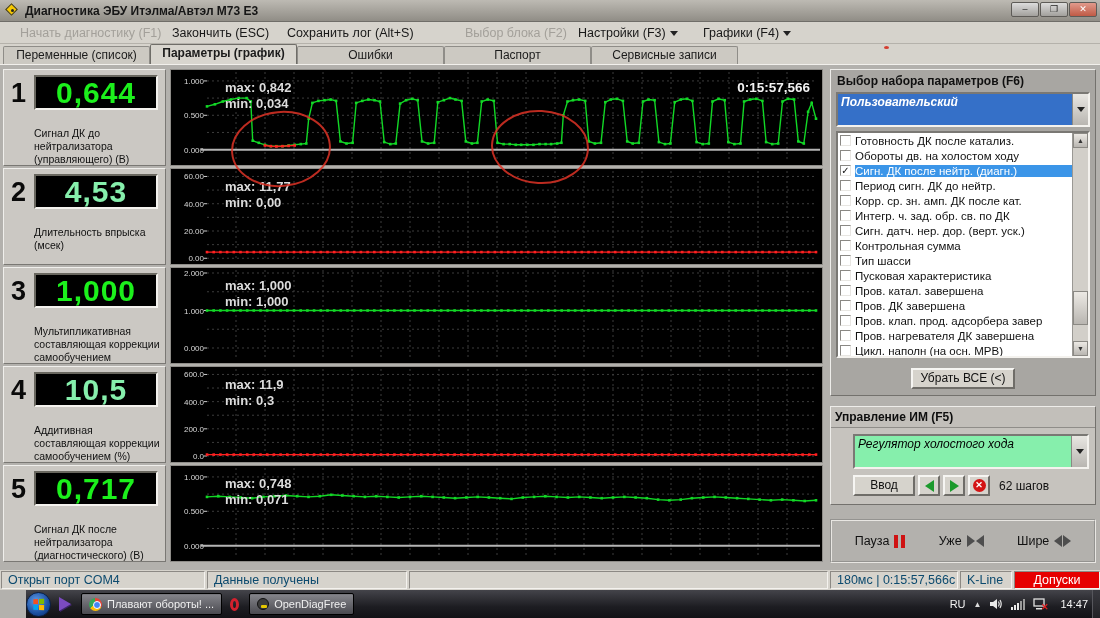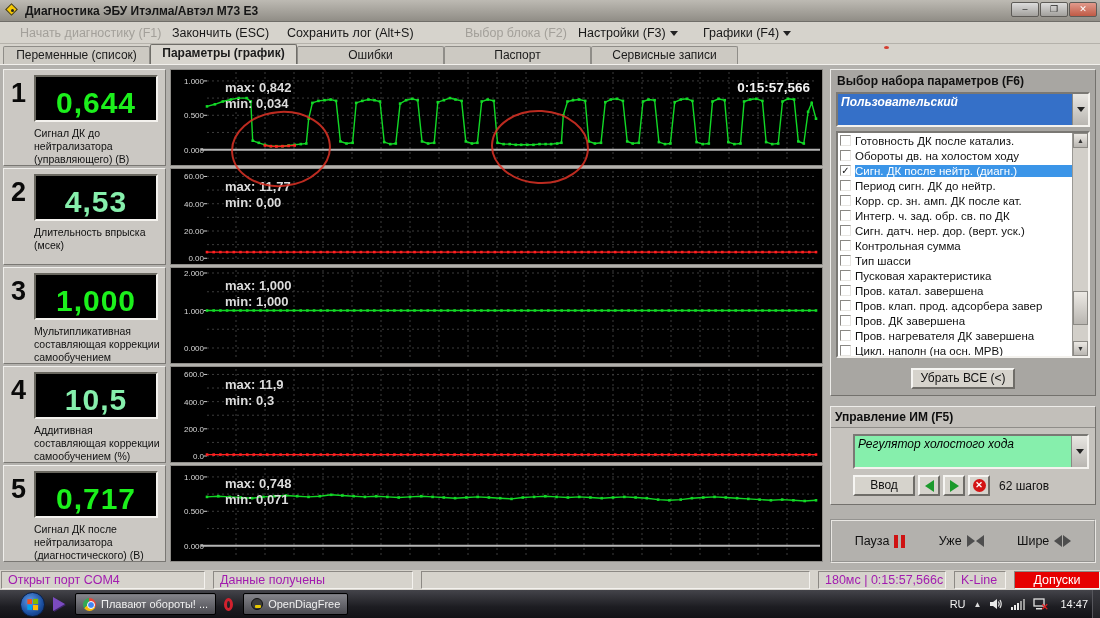--- a/index.html
+++ b/index.html
@@ -27,21 +27,21 @@
   .tabbar { height:20px; background:#d6d3cc; display:flex; align-items:flex-end; padding-left:3px; position:relative; }
   .tab { width:147px; height:18px; background:#ccc9c2; border:1px solid #8f8d88; border-bottom:none; border-radius:2px 2px 0 0; text-align:center; font-size:12px; color:#1b1b1b; line-height:17px; overflow:hidden; white-space:nowrap; }
   .tab.active { height:20px; background:#d8d5ce; font-weight:bold; border-color:#6f6d68; z-index:2; }
   .red-speck { position:absolute; width:5px; height:3px; background:#d43d30; border-radius:50%; }
 
   
   .main { height:506px; display:flex; background:#b3b1ad; border-top:1px solid #f2f0ec; }
   .left-col { width:168px; padding-top:4px; }
   .param-card { height:97px; margin:0 2px 2px 3px; background:#cbc8c3; border:1px solid; border-color:#f0efec #7a7874 #7a7874 #f0efec; position:relative; }
   .param-num { position:absolute; left:7px; top:8px; font-size:27px; font-weight:bold; color:#0a0a0a; }
-  .param-lcd { position:absolute; left:30px; top:5px; right:7px; height:47px; background:#000; border:2px solid; border-color:#69675f #f4f2ee #f4f2ee #69675f; display:flex; align-items:flex-end; justify-content:center; }
+  .param-lcd { position:absolute; left:30px; top:5px; right:7px; height:35px; background:#000; border:2px solid; border-color:#69675f #f4f2ee #f4f2ee #69675f; display:flex; align-items:center; justify-content:center; }
   .param-value { font-size:30px; font-weight:bold; letter-spacing:1px; }
   .param-value.green { color:#1cf01c; }
   .param-value.red { color:#86efac; }
   .param-desc { position:absolute; left:30px; top:57px; right:3px; font-size:10.5px; line-height:1.22; color:#111; }
 
   
   .graphs-col { width:660px; padding-top:4px; position:relative; }
   .graph-panel { width:653px; height:97px; margin:0 4px 2px 2px; background:#000; border:1px solid #8f8d89; }
   .graph-panel svg { display:block; }
   .grid { stroke:#3c3c3c; stroke-width:1; stroke-dasharray:2,3; }
@@ -85,30 +85,30 @@
   .pause-group { margin-top:14px; border:2px groove #e8e6e2; height:44px; display:flex; align-items:center; justify-content:space-around; padding:0 6px; }
   .pg-item { display:flex; align-items:center; gap:5px; font-size:12.5px; color:#111; }
   .pausebars { display:flex; gap:3px; }
   .pausebars div { width:4px; height:13px; background:#cf1212; }
   .g-tri-r { width:0; height:0; border-top:6px solid transparent; border-bottom:6px solid transparent; border-left:8px solid #4e4e4e; }
   .g-tri-l { width:0; height:0; border-top:6px solid transparent; border-bottom:6px solid transparent; border-right:8px solid #4e4e4e; }
   .pairglyph { display:flex; gap:1px; }
 
   
   .statusbar { height:20px; background:#d6d3cc; display:flex; padding:1px 0 0 1px; }
-  .status-cell { border:1px solid; border-color:#8c8984 #f4f2ee #f4f2ee #8c8984; margin-right:8px; font-size:12.5px; color:#a21caf; padding:0 6px; line-height:16px; height:18px; white-space:nowrap; overflow:hidden; }
+  .status-cell { border:1px solid; border-color:#8c8984 #f4f2ee #f4f2ee #8c8984; margin-right:2px; font-size:12.5px; color:#0c4a6e; padding:0 6px; line-height:16px; height:18px; white-space:nowrap; overflow:hidden; }
   .sc-port { width:204px; }
   .sc-data { width:200px; }
   .sc-spacer { flex:1; }
   .sc-timing { width:128px; text-align:center; }
   .sc-kline { width:52px; }
   .sc-dop { width:86px; text-align:center; background:#e60000; color:#fff; margin-right:0; }
 
   
-  .taskbar { height:28px; background:linear-gradient(#44444a,#1d1d22 60%,#121216); display:flex; align-items:center; padding-left:20px; position:relative; }
+  .taskbar { height:28px; background:linear-gradient(#44444a,#1d1d22 60%,#121216); display:flex; align-items:center; padding-left:0; position:relative;margin-left:26px; }
   .start-orb { width:25px; height:25px; border-radius:50%; background:radial-gradient(circle at 40% 35%,#5f9be8,#1b4fa0 60%,#0a2a62); border:1px solid #0a1f45; display:flex; align-items:center; justify-content:center; margin-right:8px; }
   .flag { width:11px; height:11px; display:grid; grid-template-columns:5px 5px; grid-template-rows:5px 5px; gap:1px; transform:perspective(30px) rotateY(-12deg); }
   .flag div:nth-child(1){background:#f25022;} .flag div:nth-child(2){background:#7fba00;}
   .flag div:nth-child(3){background:#00a4ef;} .flag div:nth-child(4){background:#ffb900;}
   .media-icon { width:0; height:0; border-top:7px solid transparent; border-bottom:7px solid transparent; border-left:12px solid #7b4bc0; margin-right:10px; filter:drop-shadow(1px 1px 0 #3c2468); }
   .task-btn { height:22px; display:flex; align-items:center; gap:5px; padding:0 7px; border:1px solid #000; border-radius:2px; background:linear-gradient(#5a5a60,#2c2c31); box-shadow:inset 0 1px 0 #77777d; color:#f0f0f0; font-size:11px; margin-right:8px; white-space:nowrap; }
   .task-btn.active { background:linear-gradient(#86868c,#4a4a50); }
   .chrome-ball { width:13px; height:13px; border-radius:50%; background:conic-gradient(#ea4335 0 33%,#fbbc05 33% 66%,#34a853 66% 100%); position:relative; }
   .chrome-ball::after { content:""; position:absolute; left:3.5px; top:3.5px; width:6px; height:6px; border-radius:50%; background:#4285f4; border:1.5px solid #fff; }
   .opera-icon { width:9px; height:13px; border:3.5px solid #d2212e; border-radius:50%; margin-right:10px; }
@@ -905,25 +905,25 @@
               <div class="list-item">
                 <span class="cb"></span>
                 <span class="label">Пусковая характеристика</span>
               </div>
               <div class="list-item">
                 <span class="cb"></span>
                 <span class="label">Пров. катал. завершена</span>
               </div>
               <div class="list-item">
                 <span class="cb"></span>
+                <span class="label">Пров. ДК завершена</span>
+              </div>
+              <div class="list-item">
+                <span class="cb"></span>
                 <span class="label">Пров. клап. прод. адсорбера завер</span>
-              </div>
-              <div class="list-item">
-                <span class="cb"></span>
-                <span class="label">Пров. ДК завершена</span>
               </div>
               <div class="list-item">
                 <span class="cb"></span>
                 <span class="label">Пров. нагревателя ДК завершена</span>
               </div>
               <div class="list-item">
                 <span class="cb"></span>
                 <span class="label">Цикл. наполн (на осн. МРВ)</span>
               </div>
             </div>

